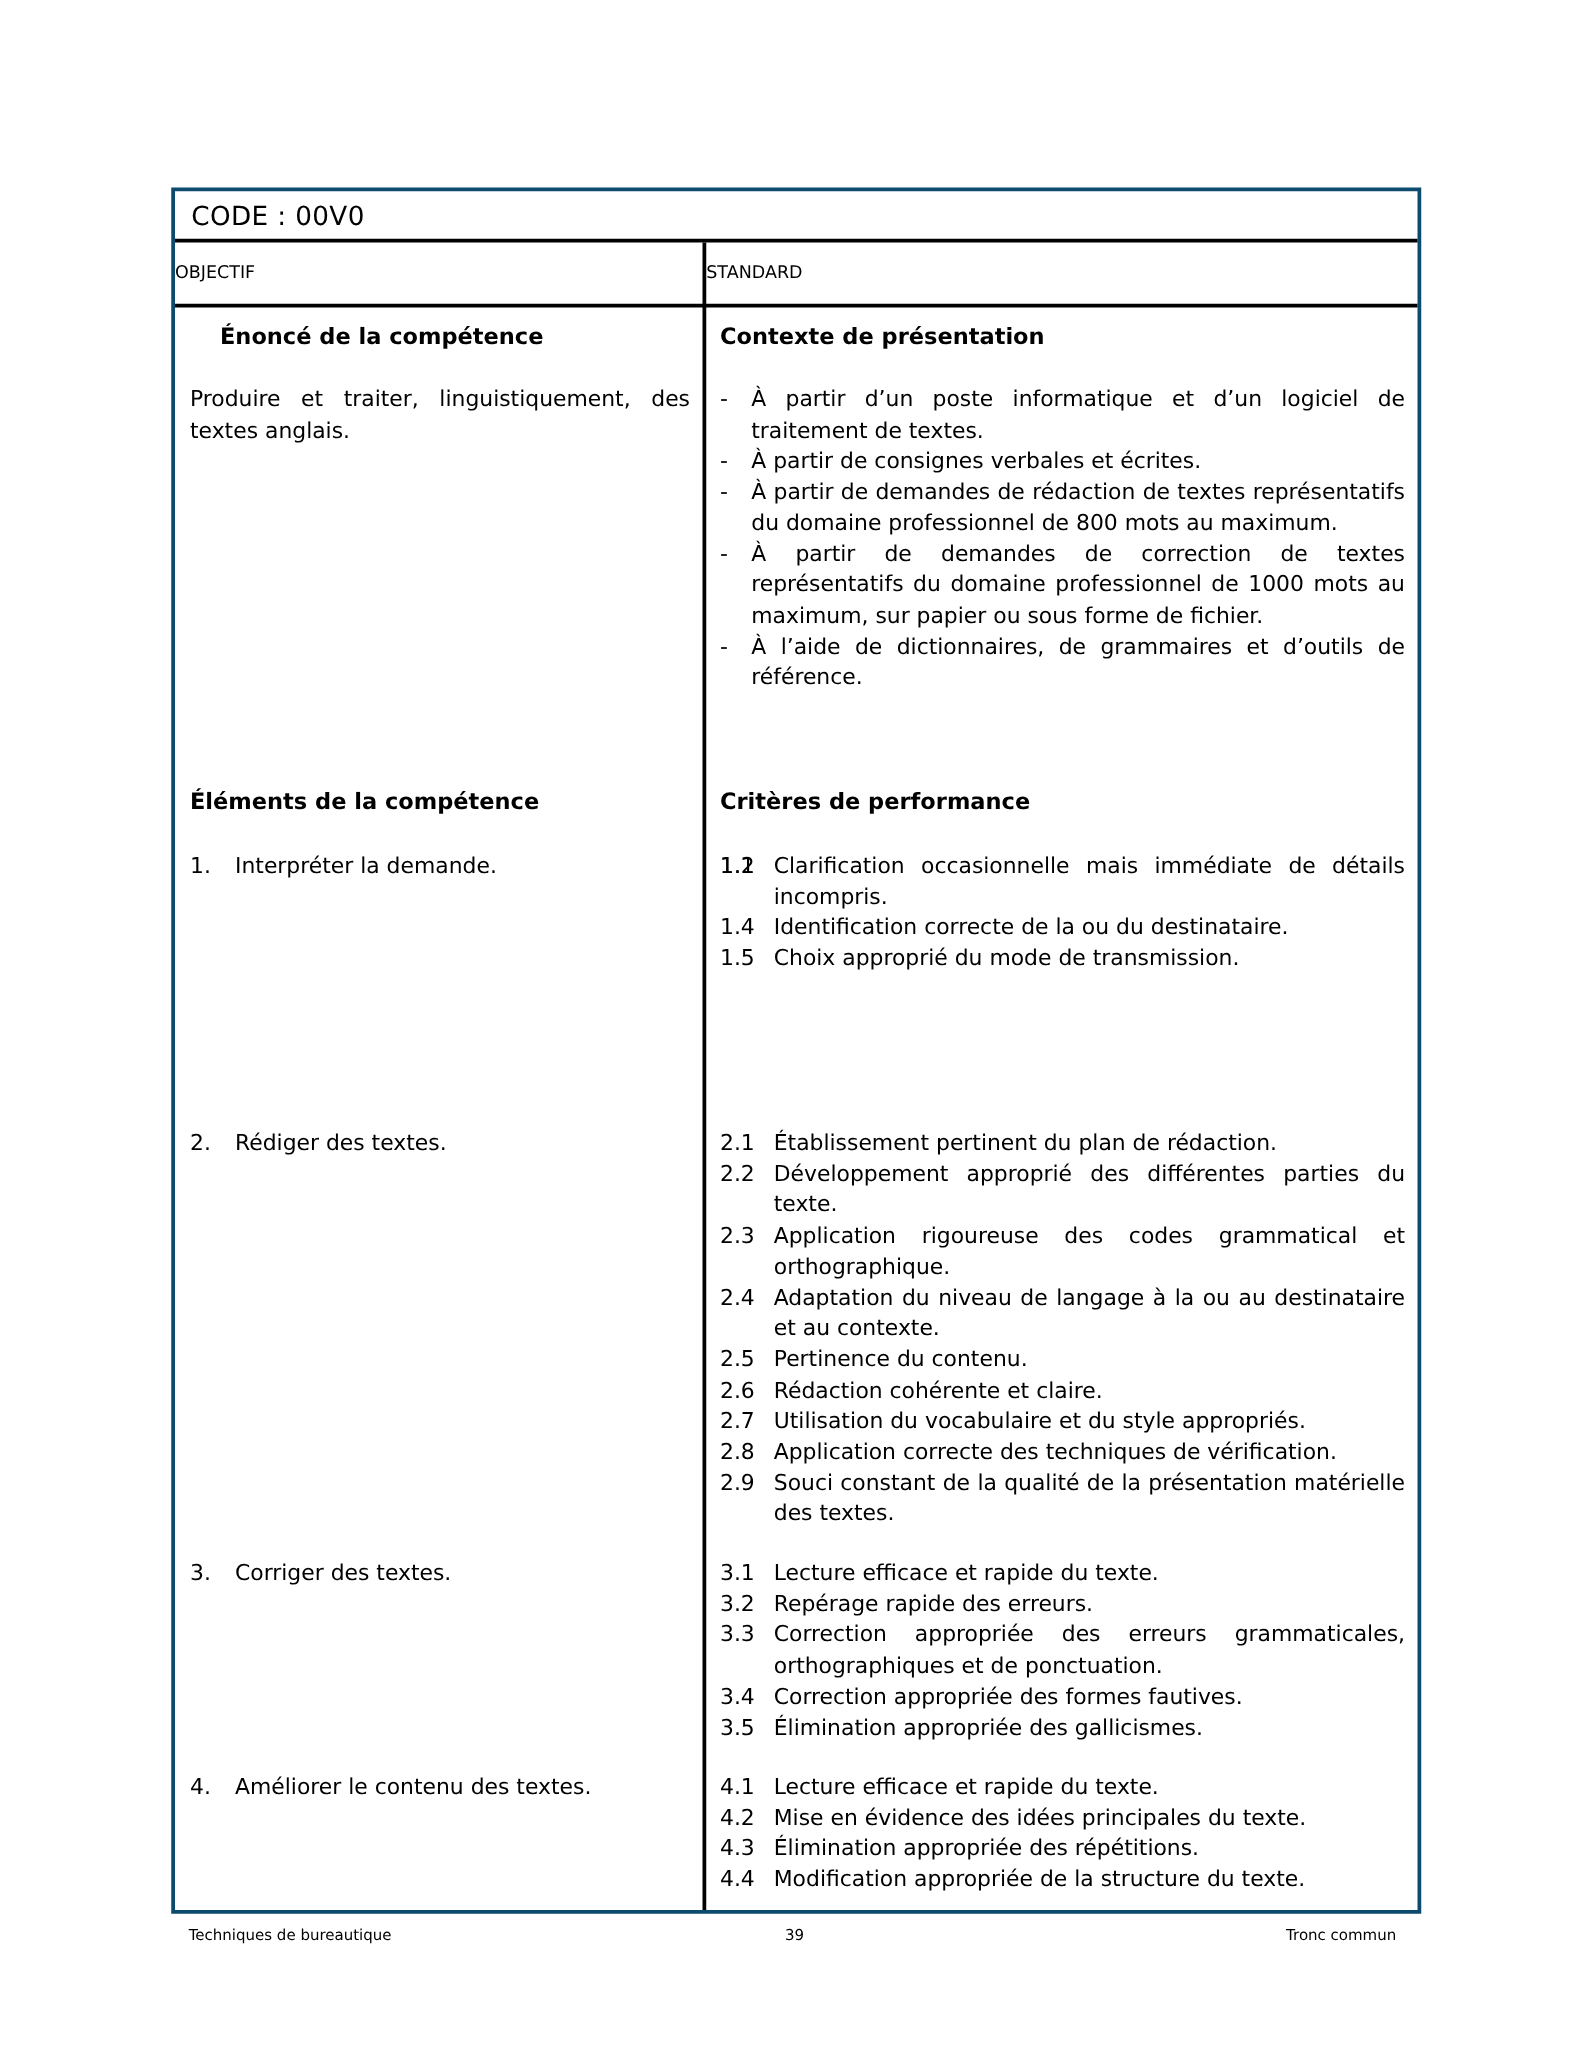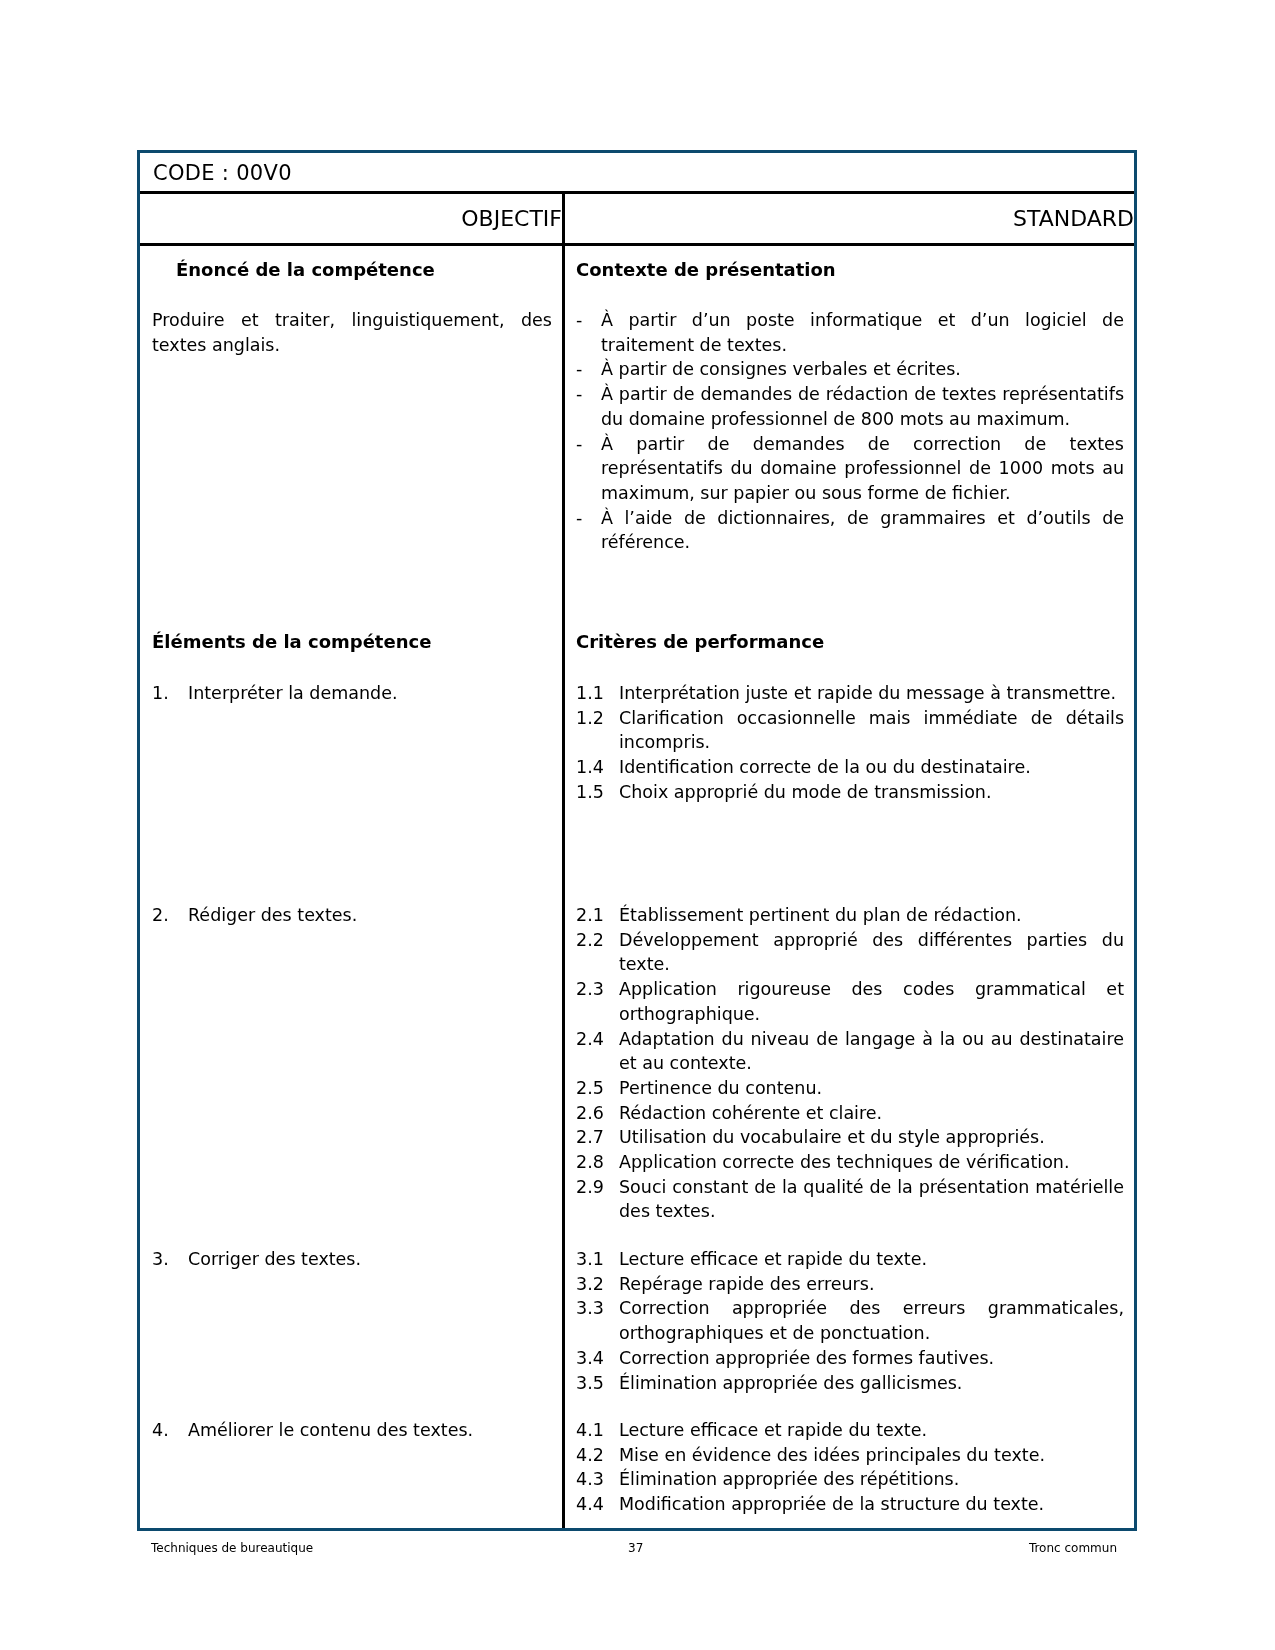--- a/index.html
+++ b/index.html
@@ -1,21 +1,21 @@
 <!DOCTYPE html>
 <html><head>
 <meta charset="utf-8">
 <style>
   html, body { margin:0; padding:0; background:#ffffff; }
   body { width:1275px; height:1650px; position:relative; font-family:"DejaVu Sans", sans-serif; color:#000; }
   .page-table { position:absolute; left:137px; top:150px; width:1000px; height:1381px; border:3px solid #0c4a6e; box-sizing:border-box; }
   .code-row { position:absolute; left:0; top:0; right:0; height:41px; border-bottom:3px solid #000; box-sizing:border-box; }
   .code-row span { position:absolute; left:13px; top:8px; font-size:21px; letter-spacing:0.3px; }
   .head-row { position:absolute; left:0; top:41px; right:0; height:52px; border-bottom:3px solid #000; box-sizing:border-box; }
-  .head-cell { position:absolute; top:0; height:49px; line-height:49px; text-align:right; font-size:22px;border-radius:14px; }
+  .head-cell { position:absolute; top:0; height:49px; line-height:49px; text-align:left; font-size:14px;border-radius:14px; }
   .head-left { left:0; width:422px; }
   .head-right { left:425px; right:0; }
   .vdiv { position:absolute; left:422px; top:41px; bottom:0; width:3px; background:#000; }
   .col { position:absolute; font-size:17.5px; line-height:24.7px; }
   .col-left { left:12px; width:400px; }
   .col-right { left:436px; width:548px; }
   .sec-head { position:absolute; font-weight:bold; font-size:18px; left:0; }
   .para { position:absolute; left:0; text-align:justify; }
   .bullet { position:relative; padding-left:25px; text-align:justify; }
   .bullet .mk { position:absolute; left:0; top:0; }
@@ -55,21 +55,21 @@
       <div class="bullet"><span class="mk">-</span><span>À partir d’un poste informatique et d’un logiciel de traitement de textes.</span></div>
       <div class="bullet"><span class="mk">-</span><span>À partir de consignes verbales et écrites.</span></div>
       <div class="bullet"><span class="mk">-</span><span>À partir de demandes de rédaction de textes représentatifs du domaine professionnel de 800 mots au maximum.</span></div>
       <div class="bullet"><span class="mk">-</span><span>À partir de demandes de correction de textes représentatifs du domaine professionnel de 1000 mots au maximum, sur papier ou sous forme de fichier.</span></div>
       <div class="bullet"><span class="mk">-</span><span>À l’aide de dictionnaires, de grammaires et d’outils de référence.</span></div>
     </div>
 
     <div class="sec-head" style="top:477px;">Critères de performance</div>
 
     <div class="block" style="top:528px;">
-      <div class="crit"><span class="num">1.1</span><span>Interprétation juste et rapide du message à transmettre.</span></div>
+      <div class="crit"><span class="num">1.1</span></div>
       <div class="crit"><span class="num">1.2</span><span>Clarification occasionnelle mais immédiate de détails incompris.</span></div>
       <div class="crit"><span class="num">1.4</span><span>Identification correcte de la ou du destinataire.</span></div>
       <div class="crit"><span class="num">1.5</span><span>Choix approprié du mode de transmission.</span></div>
     </div>
 
     <div class="block" style="top:750px;">
       <div class="crit"><span class="num">2.1</span><span>Établissement pertinent du plan de rédaction.</span></div>
       <div class="crit"><span class="num">2.2</span><span>Développement approprié des différentes parties du texte.</span></div>
       <div class="crit"><span class="num">2.3</span><span>Application rigoureuse des codes grammatical et orthographique.</span></div>
       <div class="crit"><span class="num">2.4</span><span>Adaptation du niveau de langage à la ou au destinataire et au contexte.</span></div>
@@ -91,14 +91,14 @@
     <div class="block" style="top:1265px;">
       <div class="crit"><span class="num">4.1</span><span>Lecture efficace et rapide du texte.</span></div>
       <div class="crit"><span class="num">4.2</span><span>Mise en évidence des idées principales du texte.</span></div>
       <div class="crit"><span class="num">4.3</span><span>Élimination appropriée des répétitions.</span></div>
       <div class="crit"><span class="num">4.4</span><span>Modification appropriée de la structure du texte.</span></div>
     </div>
   </div>
 </div>
 
 <div class="footer" style="left:151px;">Techniques de bureautique</div>
-<div class="footer" style="left:628px;">37</div>
+<div class="footer" style="left:628px;">39</div>
 <div class="footer" style="right:158px;">Tronc commun</div>
 
 </body></html>

